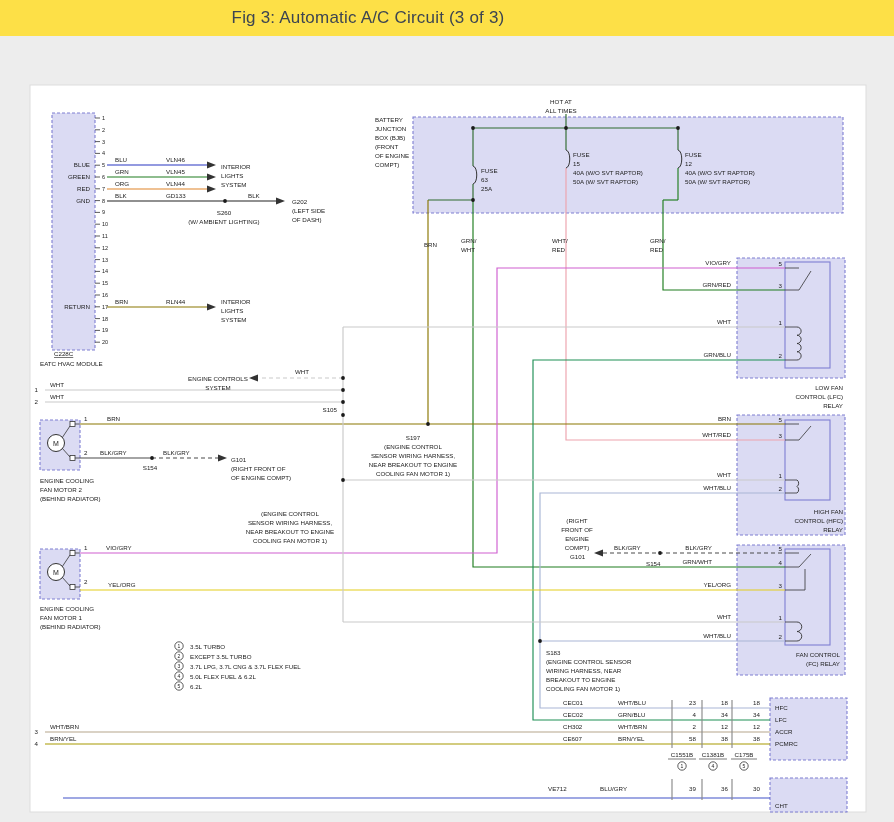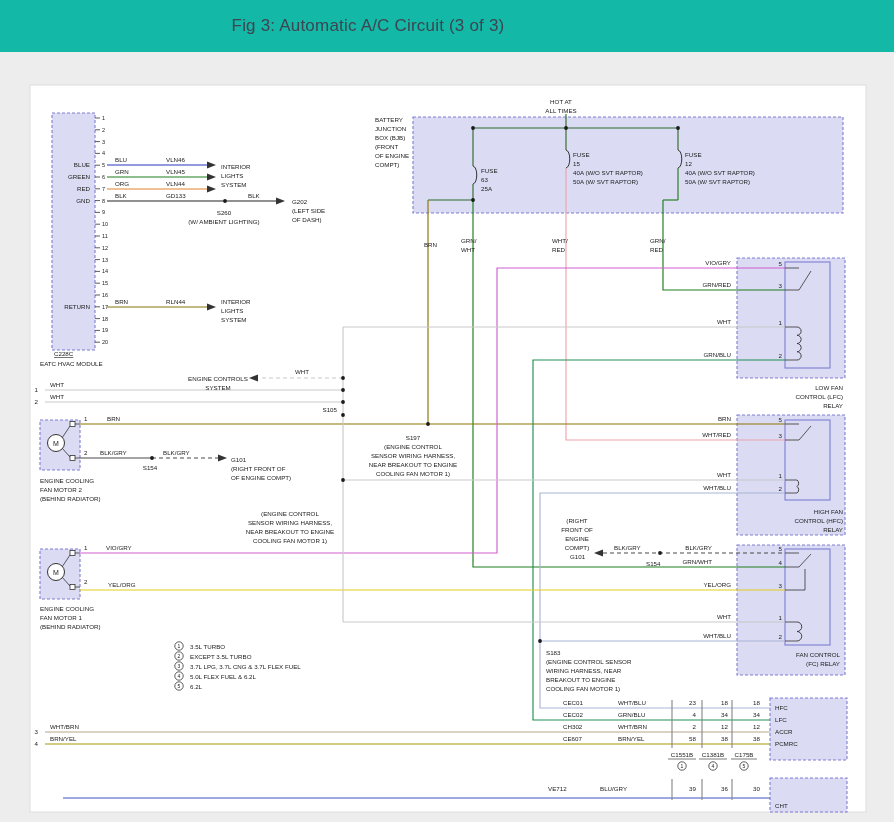--- a/index.html
+++ b/index.html
@@ -1,18 +1,18 @@
 <!DOCTYPE html>
 <html><head>
 <meta charset="utf-8">
 <style>
   html,body{margin:0;padding:0}
   body{width:894px;height:822px;position:relative;background:#ededed;
        font-family:"Liberation Sans",sans-serif;overflow:hidden}
-  .titlebar{position:absolute;top:0;left:0;width:894px;height:52px;background:#14b8a6}
+  .titlebar{position:absolute;top:0;left:0;width:894px;height:36px;background:#fde047}
   .titlebar .title{position:absolute;left:368px;top:50%;transform:translate(-50%,-50%);
        font-size:17px;color:#3d4551;letter-spacing:.2px;white-space:nowrap}
   svg{position:absolute;left:0;top:0}
   svg text{font-family:"Liberation Sans",sans-serif}
 </style>
 </head>
 <body>
 
 <div class="titlebar">
   <span class="title">Fig 3: Automatic A/C Circuit (3 of 3)</span>

